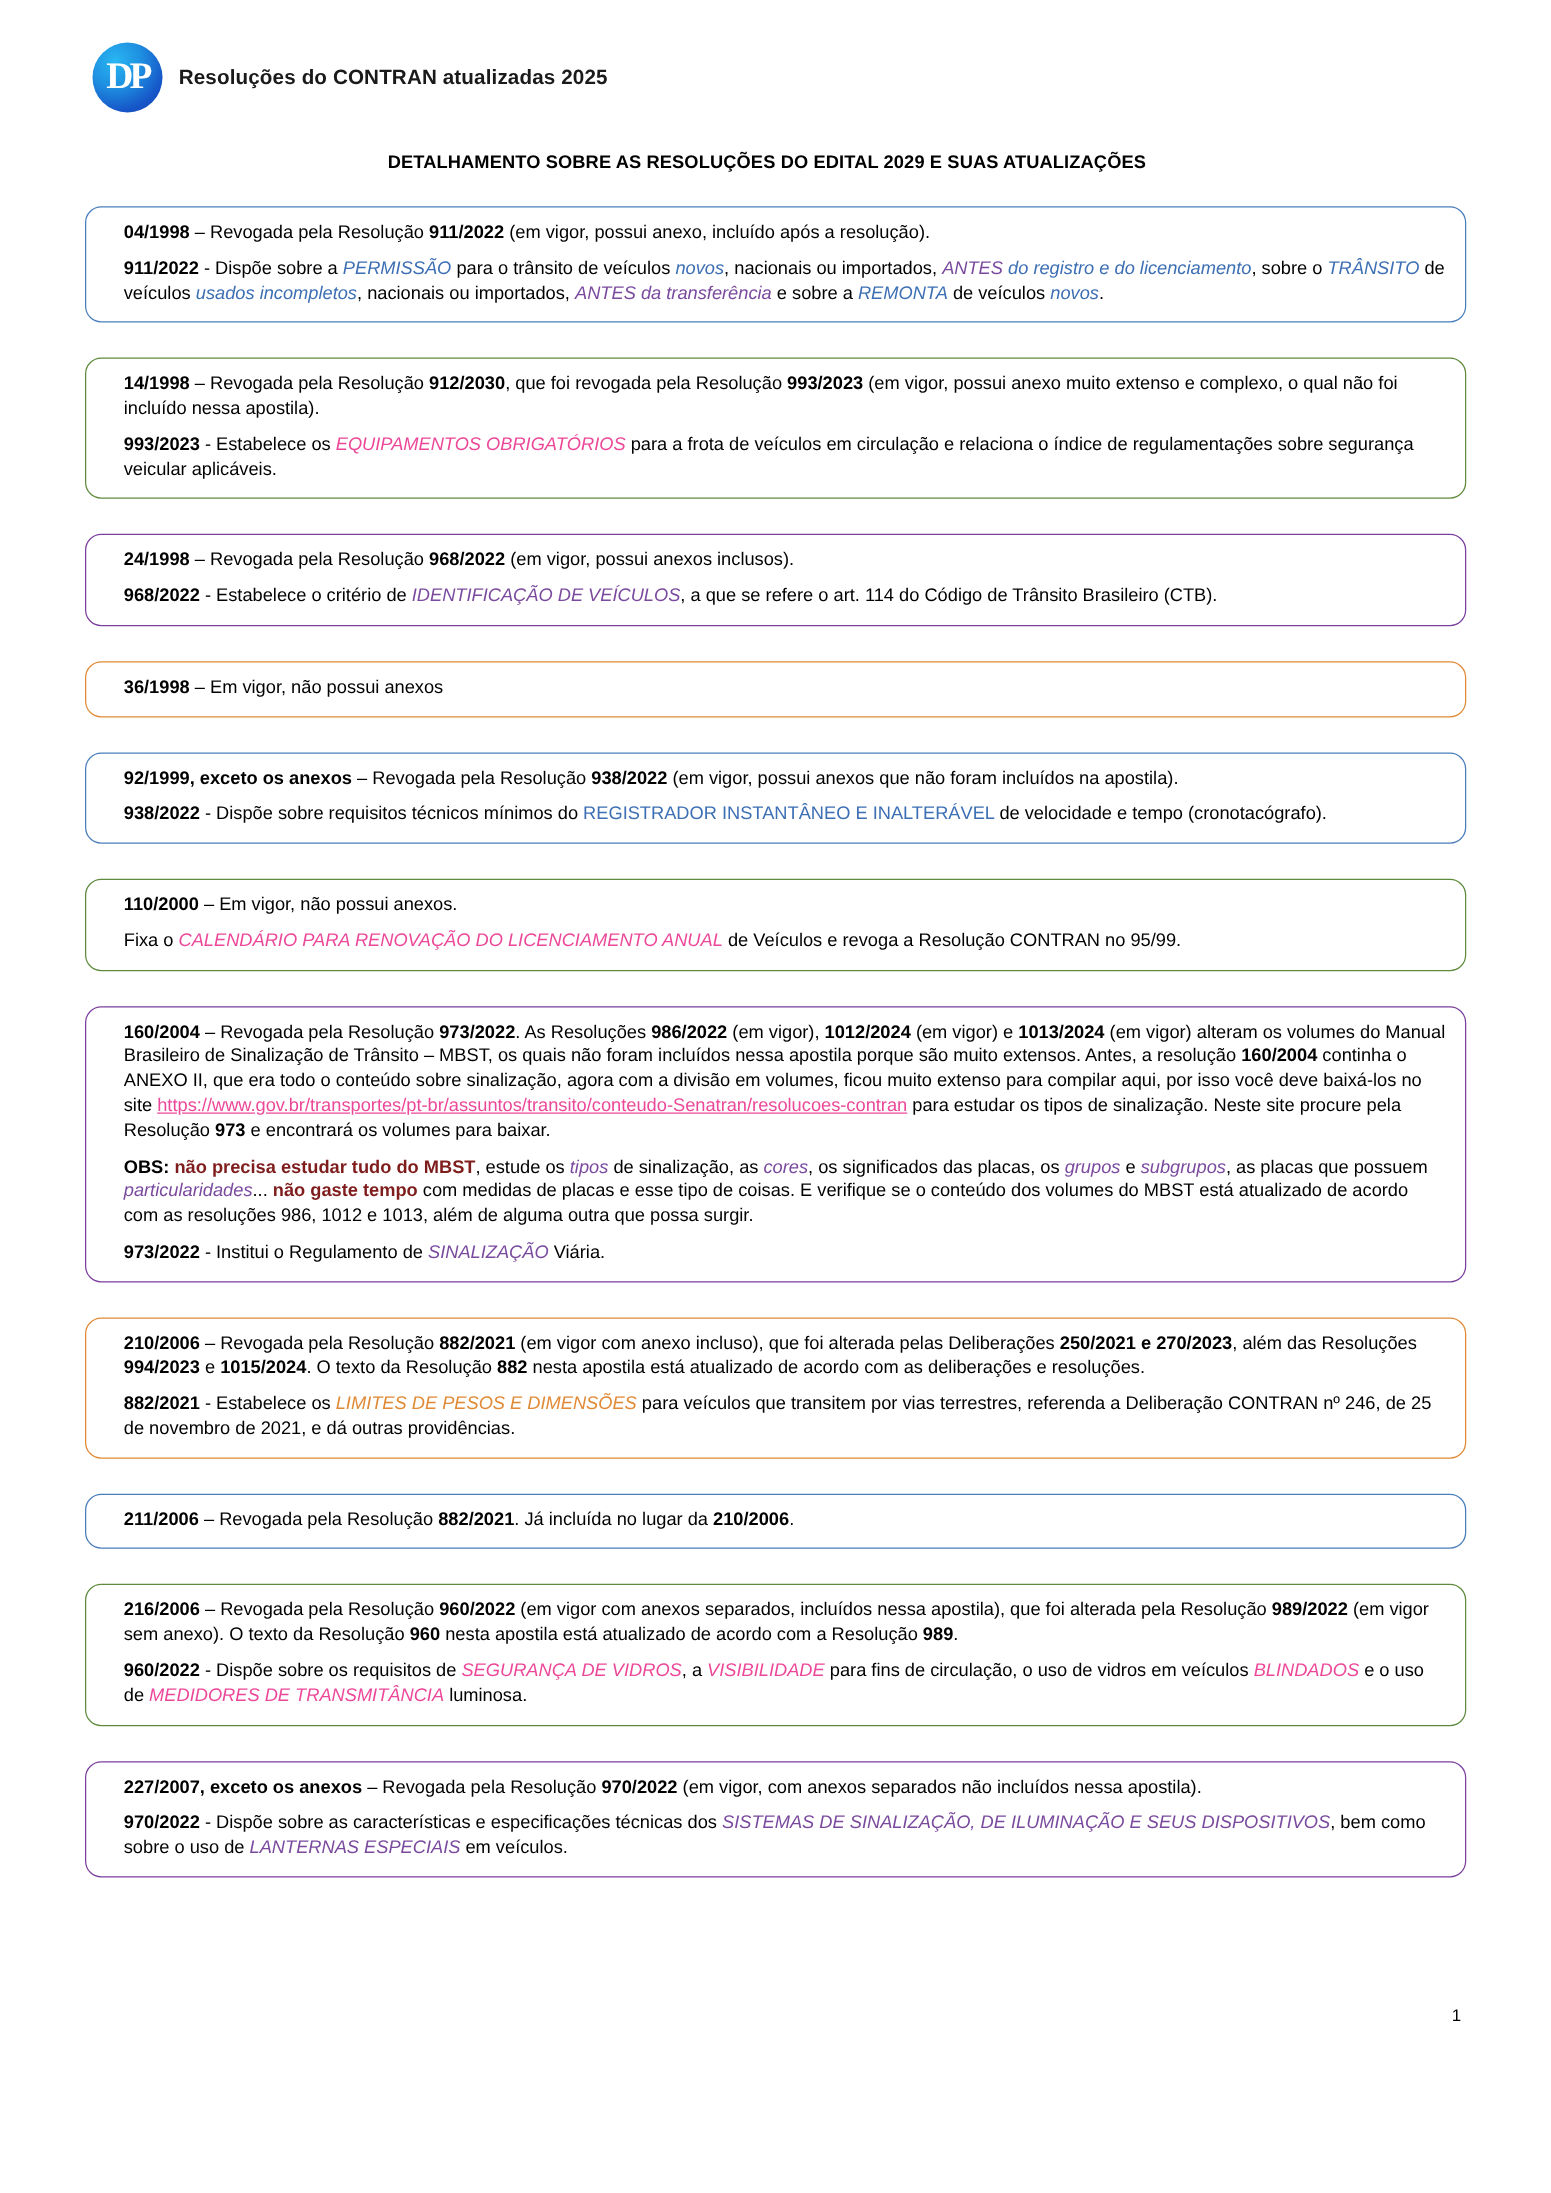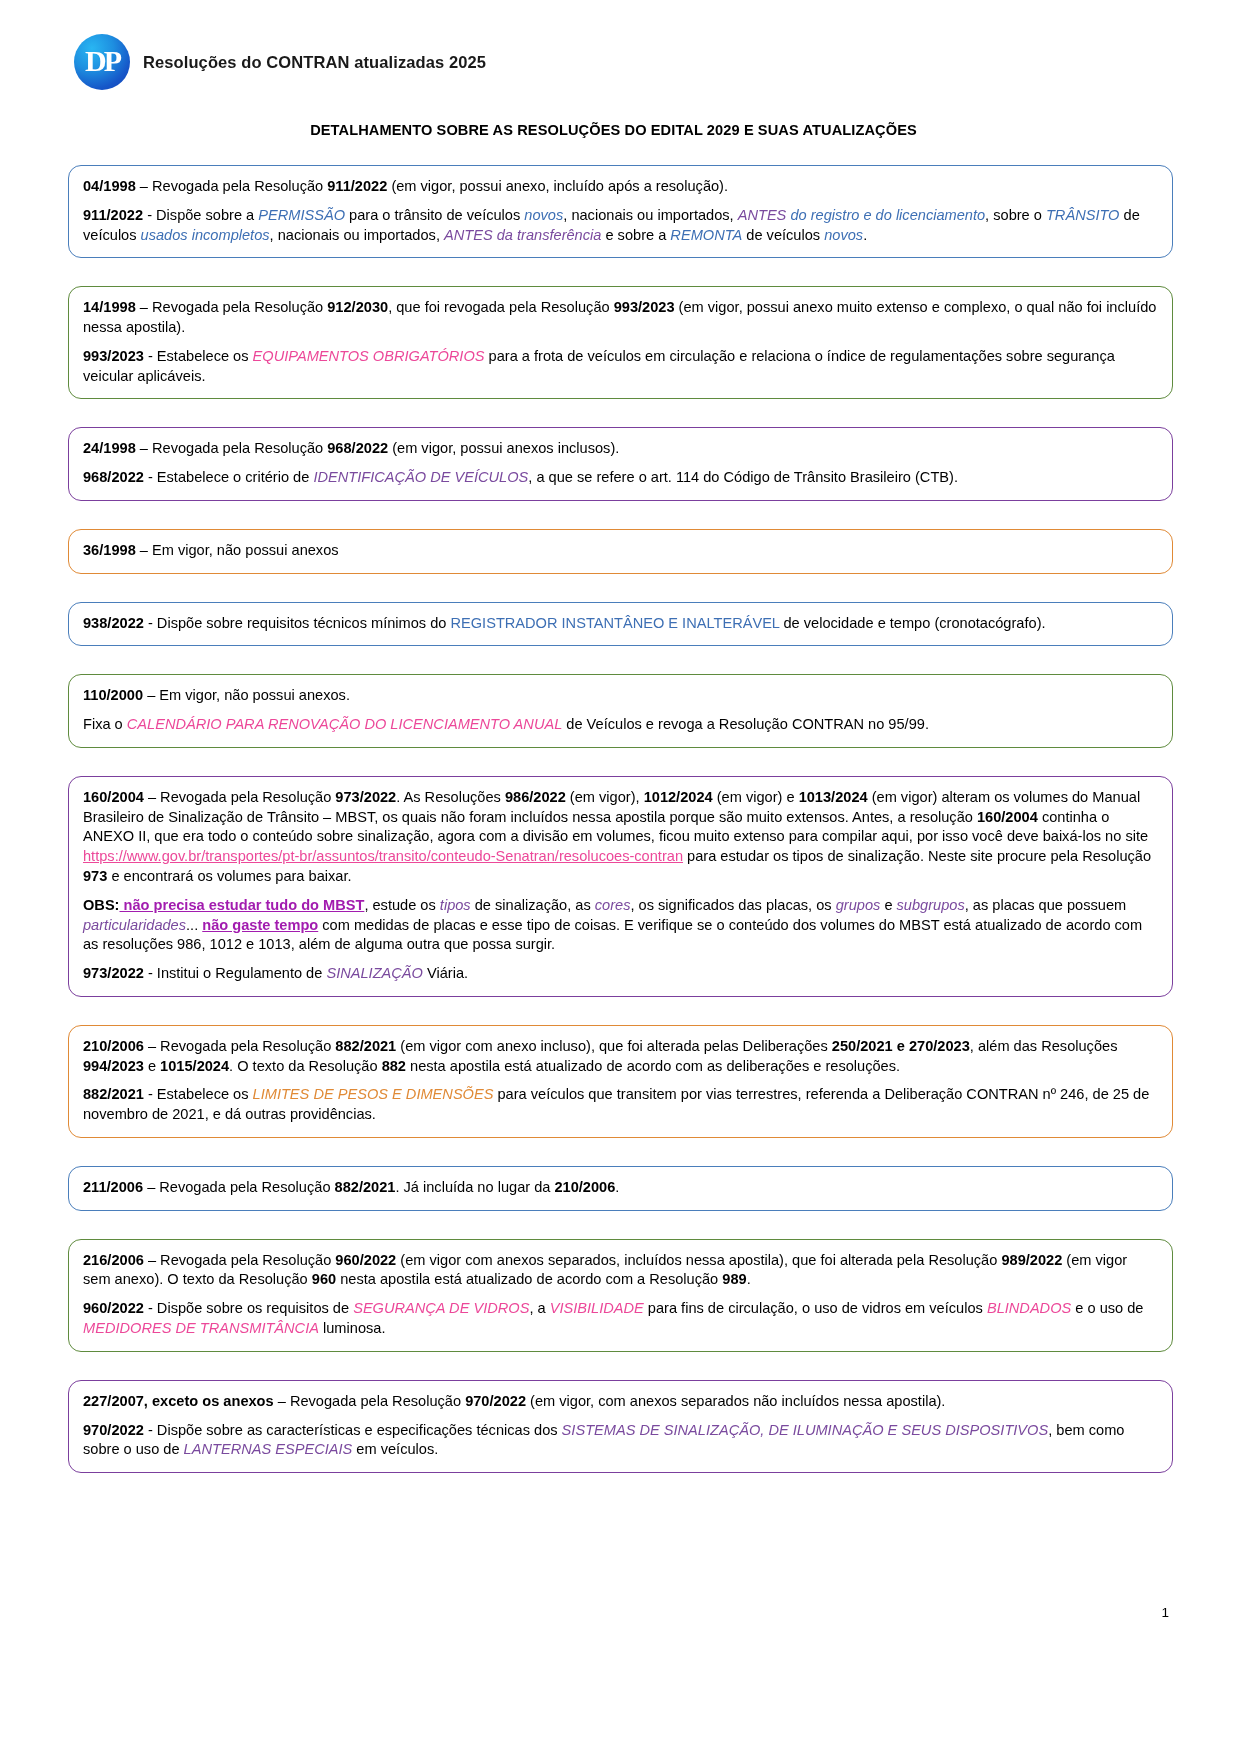--- a/index.html
+++ b/index.html
@@ -81,34 +81,34 @@
     padding: 11px 14px 12px 14px;
     box-sizing: border-box;
     margin-bottom: 28px;
   }
   .res-box.c-blue   { border-color: #4a7ebb; }
   .res-box.c-green  { border-color: #5f8b3e; }
   .res-box.c-purple { border-color: #7b3f9d; }
   .res-box.c-orange { border-color: #e08a36; }
 
   .res-box p {
-    margin: 0 0 9px 0;
+    margin: 0 0 9px 16px;
     font-size: 14.6px;
     line-height: 1.355;
     text-align: left;
   }
   .res-box p:last-child { margin-bottom: 0; }
 
   b, strong { font-weight: bold; }
   .i        { font-style: italic; }
   .blue     { color: #3d6fb4; }
   .green    { color: #ec4899; }
   .purple   { color: #7a4a9e; }
   .orange   { color: #e08a36; }
-  .red      { color: #a21caf; font-weight: bold; text-decoration: underline; }
+  .red      { color: #7f1d1d; font-weight: bold; }
   .link {
     color: #ec4899;
     text-decoration: underline;
     word-break: break-all;
     text-align: right;
   }
 
   .page-number {
     position: absolute;
     right: 72px;
@@ -146,20 +146,21 @@
     <div class="res-box c-purple">
       <p><b>24/1998</b><span> – Revogada pela Resolução </span><b>968/2022</b><span> (em vigor, possui anexos inclusos).</span></p>
       <p><b>968/2022</b><span> - Estabelece o critério de </span><span class="i purple">IDENTIFICAÇÃO DE VEÍCULOS</span><span>, a que se refere o art. 114 do Código de Trânsito Brasileiro (CTB).</span></p>
     </div>
 
     <div class="res-box c-orange">
       <p><b>36/1998</b><span> – Em vigor, não possui anexos</span></p>
     </div>
 
     <div class="res-box c-blue">
+      <p><b>92/1999, exceto os anexos</b><span> – Revogada pela Resolução </span><b>938/2022</b><span> (em vigor, possui anexos que não foram incluídos na apostila).</span></p>
       <p><b>938/2022</b><span> - Dispõe sobre requisitos técnicos mínimos do </span><span class="blue">REGISTRADOR INSTANTÂNEO E INALTERÁVEL</span><span> de velocidade e tempo (cronotacógrafo).</span></p>
     </div>
 
     <div class="res-box c-green">
       <p><b>110/2000</b><span> – Em vigor, não possui anexos.</span></p>
       <p><span>Fixa o </span><span class="i green">CALENDÁRIO PARA RENOVAÇÃO DO LICENCIAMENTO ANUAL</span><span> de Veículos e revoga a Resolução CONTRAN no 95/99.</span></p>
     </div>
 
     <div class="res-box c-purple">
       <p><b>160/2004</b><span> – Revogada pela Resolução </span><b>973/2022</b><span>. As Resoluções </span><b>986/2022</b><span> (em vigor), </span><b>1012/2024</b><span> (em vigor) e </span><b>1013/2024</b><span> (em vigor) alteram os volumes do Manual Brasileiro de Sinalização de Trânsito – MBST, os quais não foram incluídos nessa apostila porque são muito extensos. Antes, a resolução </span><b>160/2004</b><span> continha o ANEXO II, que era todo o conteúdo sobre sinalização, agora com a divisão em volumes, ficou muito extenso para compilar aqui, por isso você deve baixá-los no site </span><a class="link" href="#">https://www.gov.br/transportes/pt-br/assuntos/transito/conteudo-Senatran/resolucoes-contran</a><span> para estudar os tipos de sinalização. Neste site procure pela Resolução </span><b>973</b><span> e encontrará os volumes para baixar.</span></p>

